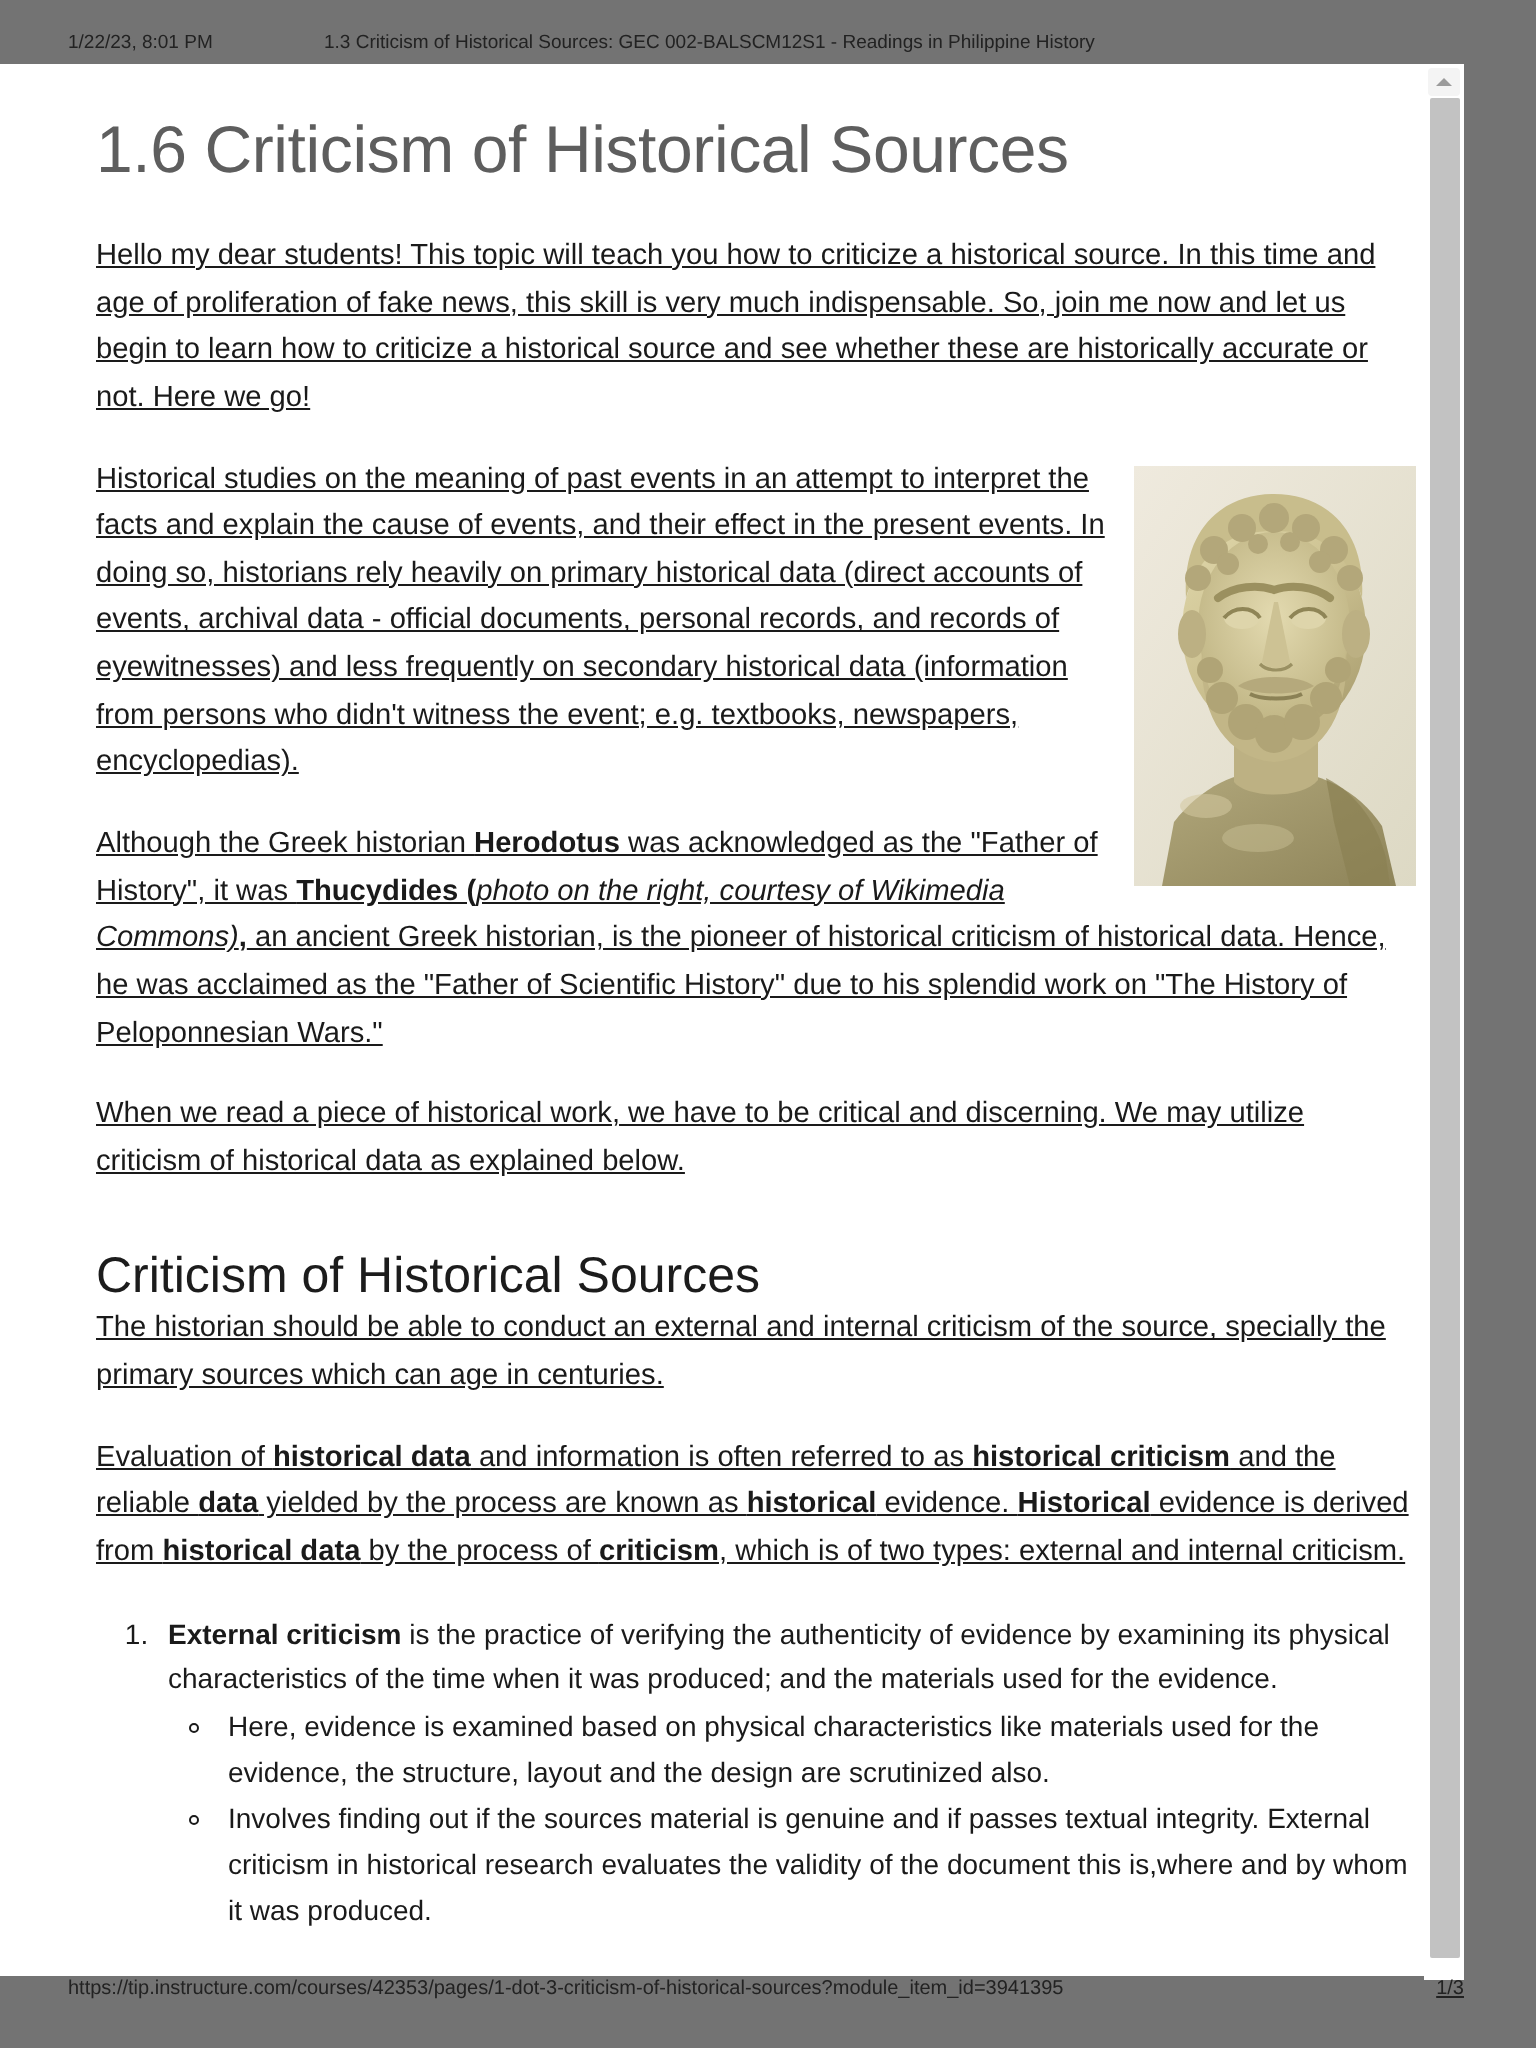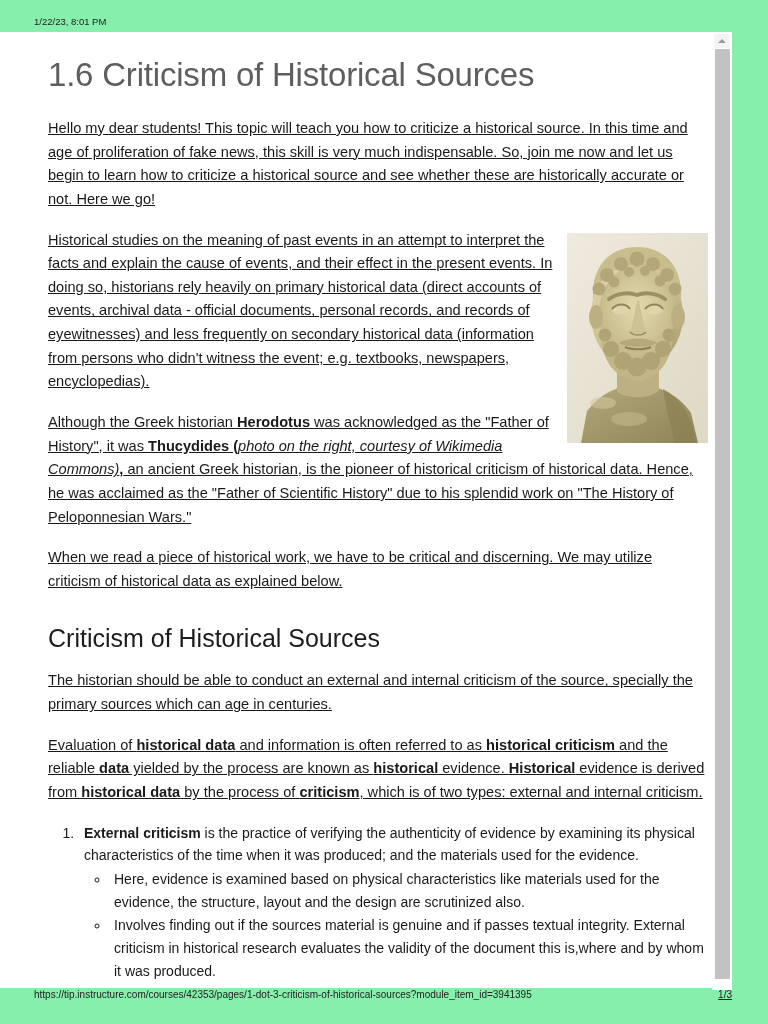--- a/index.html
+++ b/index.html
@@ -8,21 +8,21 @@
     width: 768px; height: 1024px;
     background: #ffffff;
     font-family: "Liberation Sans", sans-serif;
     overflow: hidden;
   }
 
   #screen {
     position: relative;
     width: 768px;
     height: 1024px;
-    background: #86efac;
+    background: #737373;
   }
 
   
   .print-header {
     position: absolute;
     top: 14px; left: 0; right: 0;
     height: 16px;
     font-size: 9.5px;
     color: #222;
     line-height: 16px;
@@ -68,21 +68,21 @@
     color: #5e5e5e;
     margin: 16px 0 22px 0;
     line-height: 1.18;
     letter-spacing: -0.2px;
   }
 
   h2.doc-h2 {
     font-size: 25px;
     font-weight: 400;
     color: #1c1c1c;
-    margin: 30px 0 16px 0;
+    margin: 30px 0 0 0;
     line-height: 1.2;
   }
 
   p.body-text {
     font-size: 14.6px;
     line-height: 1.62;
     margin: 0 0 17px 0;
     color: #1a1a1a;
     text-decoration: underline;
   }
@@ -161,20 +161,21 @@
     border-radius: 1px;
   }
 </style>
 </head>
 <body>
 
 <div id="screen">
 
   <div class="print-header">
     <span class="ph-date">1/22/23, 8:01 PM</span>
+    <span class="ph-title">1.3 Criticism of Historical Sources: GEC 002-BALSCM12S1 - Readings in Philippine History</span>
   </div>
 
   <div class="page-sheet">
     <div class="doc">
 
       <h1 class="doc-title">1.6 Criticism of Historical Sources</h1>
 
       <p class="body-text">Hello my dear students! This topic will teach you how to criticize a historical source.  In this time and age of proliferation of fake news, this skill is very much indispensable. So, join me now and let us begin to learn how to criticize a historical source and see whether these are historically accurate or not. Here we go!</p>
 
       <div class="bust-figure">

